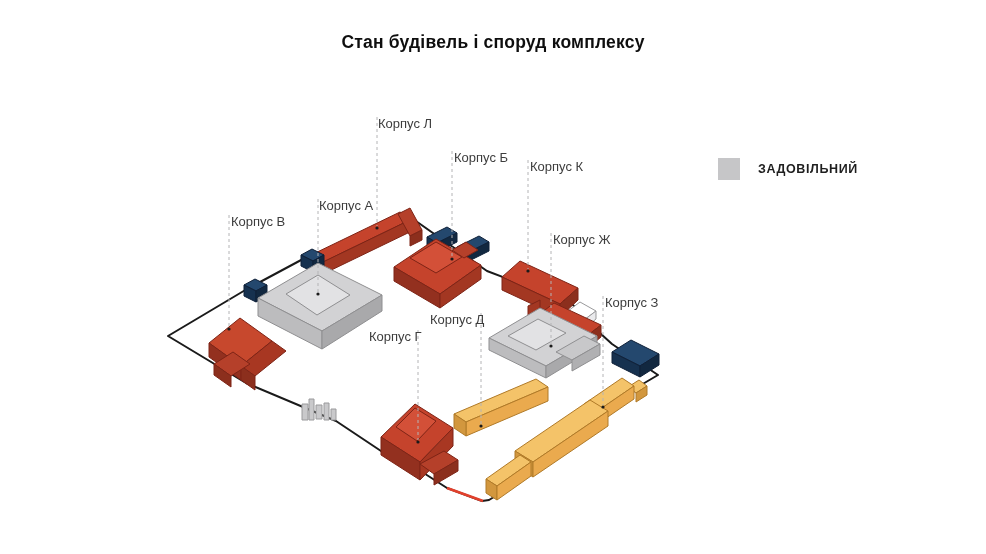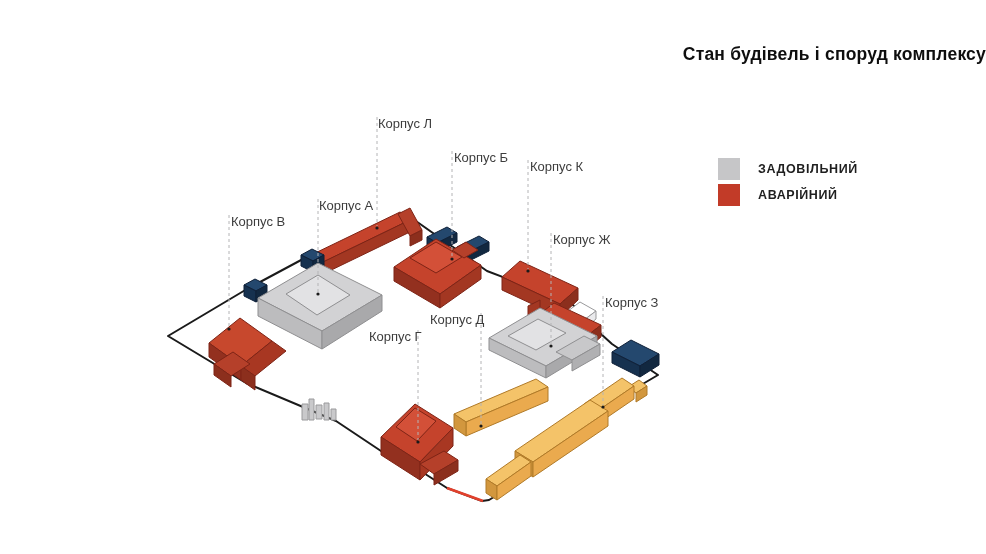--- a/index.html
+++ b/index.html
@@ -1,26 +1,26 @@
 <!DOCTYPE html>
 <html><head>
 <meta charset="utf-8">
 <style>
   html,body{margin:0;padding:0;}
   body{
     width:986px;height:554px;position:relative;background:#ffffff;overflow:hidden;
     font-family:"Liberation Sans", sans-serif;
   }
   .title{
-    position:absolute;left:0;top:44px;width:986px;text-align:right;
+    position:absolute;left:0;top:32px;width:986px;text-align:center;
     font-size:17.5px;font-weight:700;color:#0e0e0e;letter-spacing:.2px;
   }
   .map-svg{position:absolute;left:0;top:0;}
   .legend{
-    position:absolute;left:718px;top:158px;display:flex;flex-direction:column;gap:4px;
+    position:absolute;left:718px;top:158px;display:flex;flex-direction:column;gap:12px;
   }
   .legend-row{display:flex;align-items:center;height:22px;}
   .legend-swatch{width:22px;height:22px;flex:0 0 22px;}
   .legend-label{
     margin-left:18px;font-size:12.5px;font-weight:700;color:#1f1f1f;letter-spacing:.6px;
     white-space:nowrap;
   }
   .bldg-label{font-size:13px;fill:#3d3d3d;}
   .leader{stroke:#b4b4b6;stroke-width:1;stroke-dasharray:3 3;fill:none;}
   .leader-dot{fill:#1a1a1a;}
@@ -212,17 +212,13 @@
         <text class="bldg-label" x="369" y="341">Корпус Г</text>
       </g>
     </g>
 </svg>
 
 <div class="legend" id="legend">
     <div class="legend-row">
       <div class="legend-swatch" style="background: rgb(198, 198, 200);"></div>
       <span class="legend-label">ЗАДОВІЛЬНИЙ</span>
     </div>
-    <div class="legend-row">
-      <div class="legend-swatch" style="background: rgb(194, 59, 40);"></div>
-      <span class="legend-label">АВАРІЙНИЙ</span>
-    </div>
   </div>
 
 </body></html>

